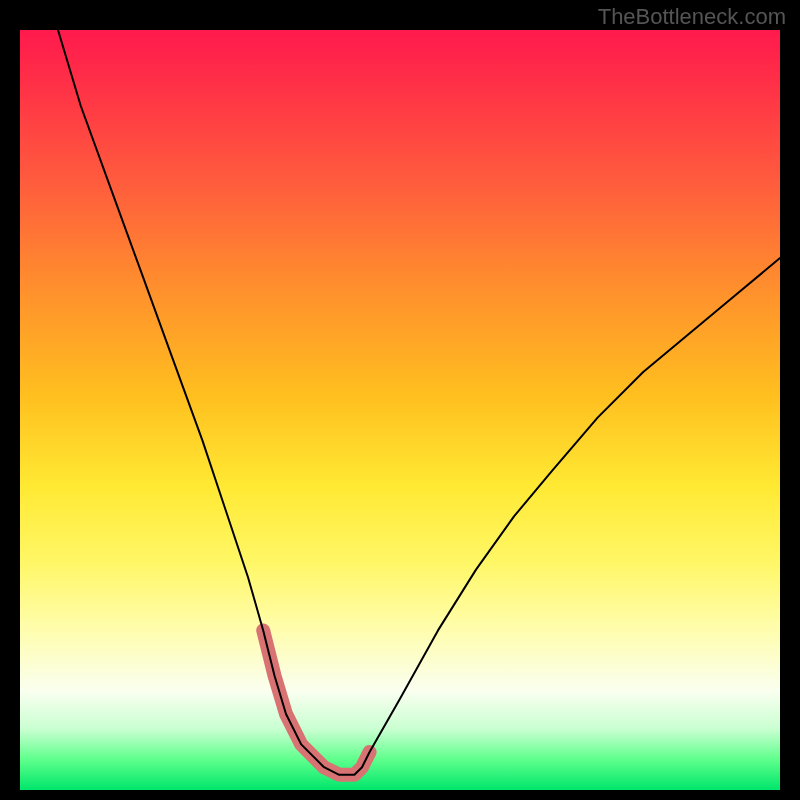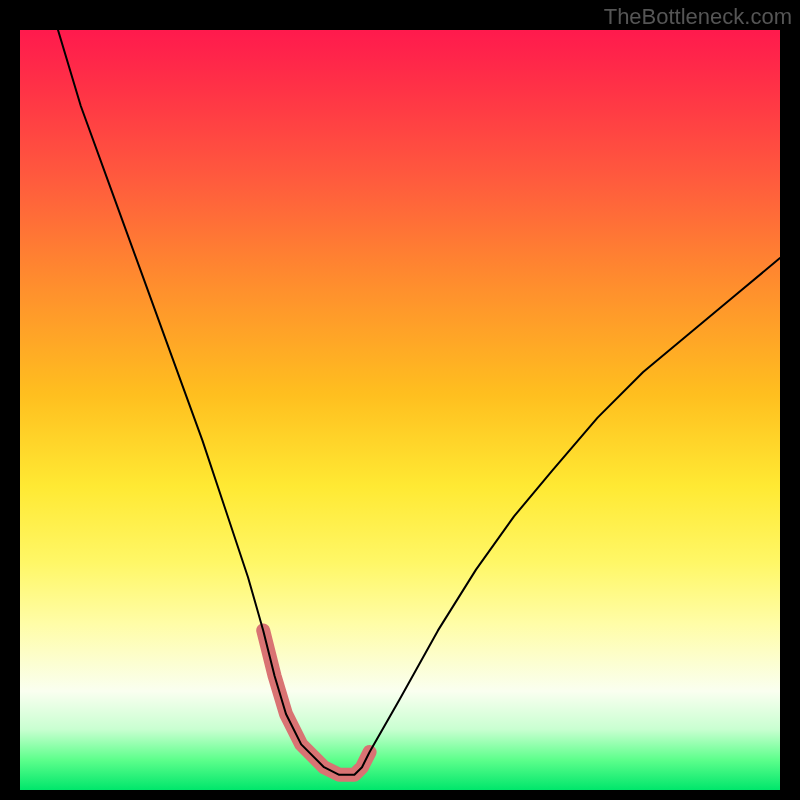--- a/index.html
+++ b/index.html
@@ -7,21 +7,21 @@
     padding: 0;
     width: 800px;
     height: 800px;
     background: #000;
     font-family: Arial, sans-serif;
     overflow: hidden;
   }
   .watermark {
     position: absolute;
     top: 4px;
-    right: 8px;
+    right: 14px;
     color: #555;
     font-size: 22px;
     font-family: Arial, Helvetica, sans-serif;
     z-index: 10;
   }
   .plot-area {
     position: absolute;
     left: 20px;
     top: 30px;
     width: 760px;

